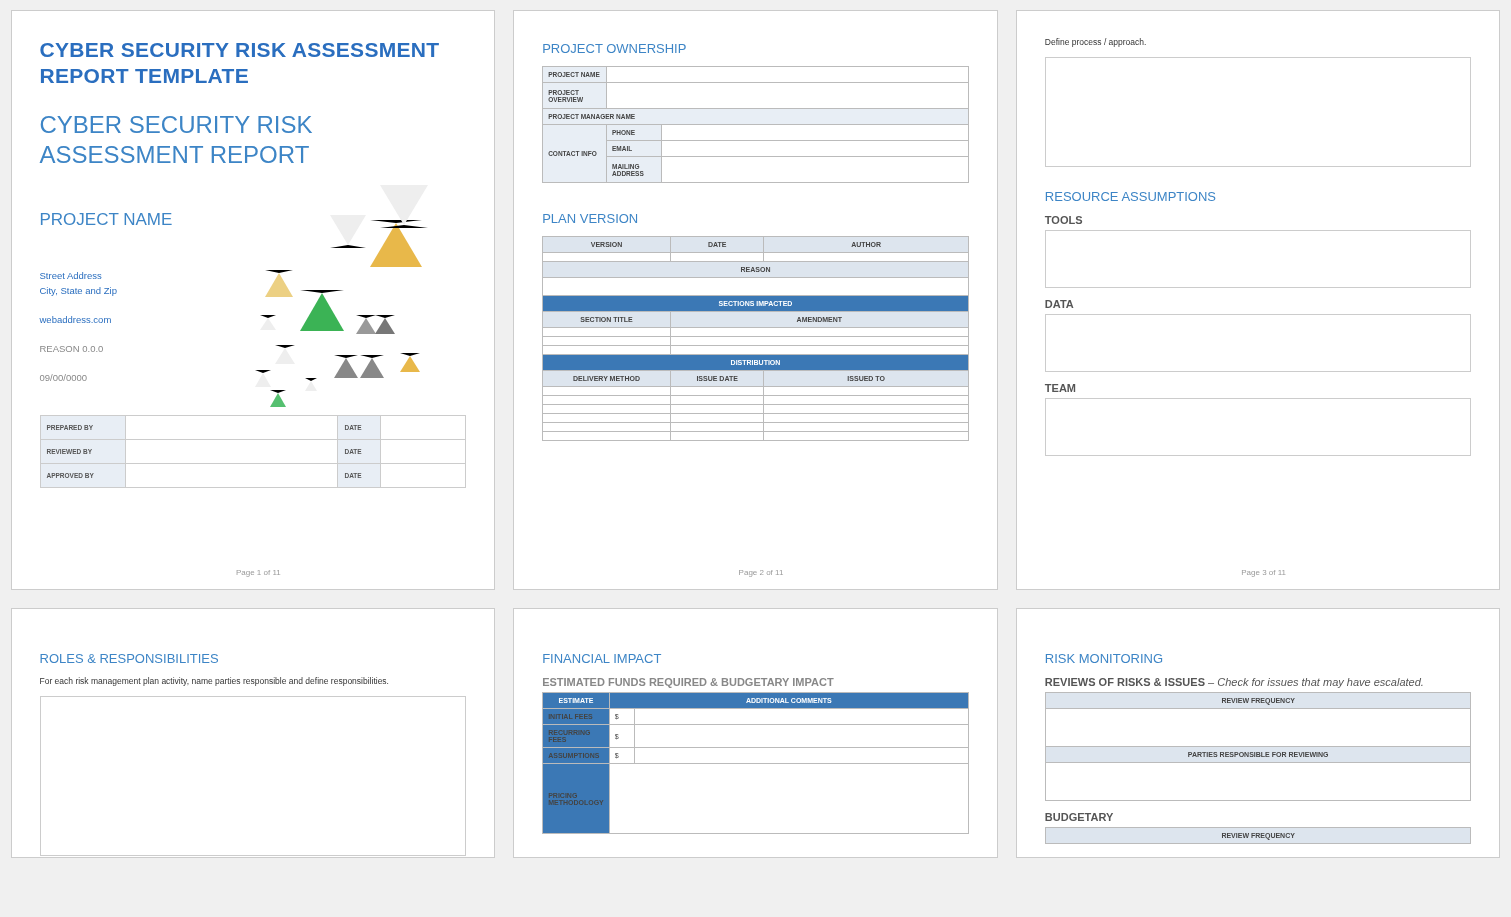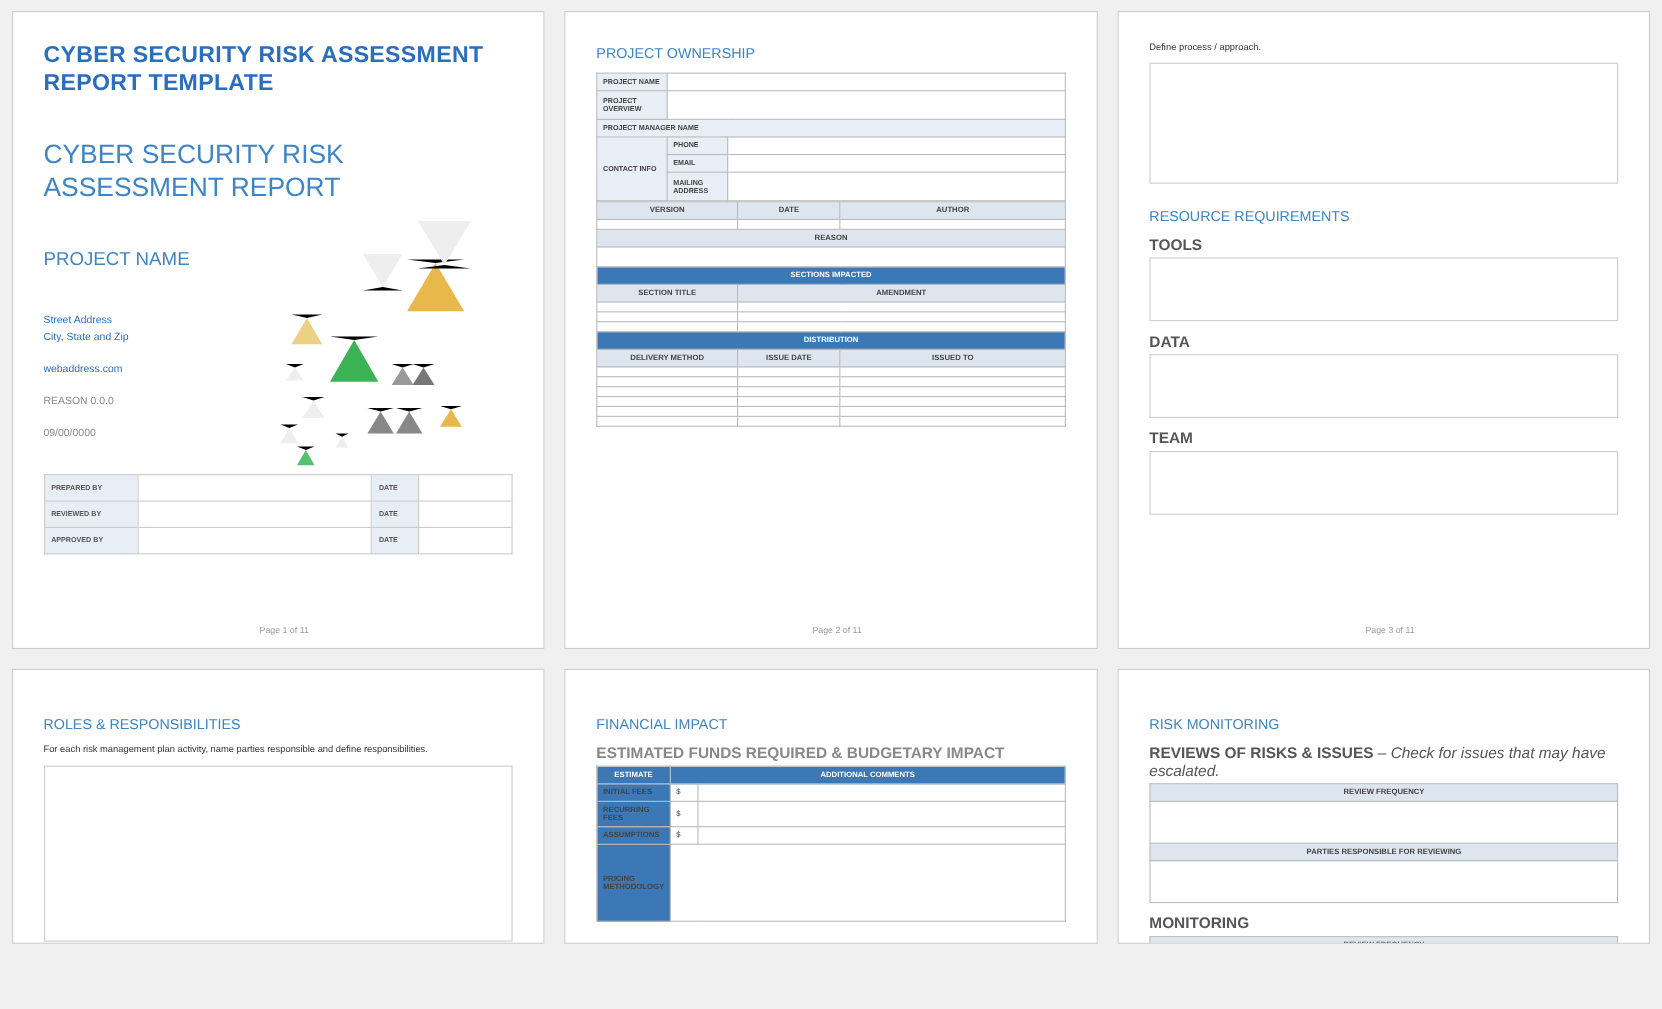--- a/index.html
+++ b/index.html
@@ -34,21 +34,21 @@
     color: #999;
     padding-left: 11px;
   }
   h1.template-title {
     font-family: "Century Gothic", sans-serif;
     font-size: 21px;
     color: #2a6ebf;
     font-weight: bold;
     line-height: 1.25;
     letter-spacing: 0.3px;
-    margin-bottom: 36px;
+    margin-bottom: 20px;
   }
   h1.report-title {
     font-family: "Century Gothic", sans-serif;
     font-size: 24px;
     color: #3d85c6;
     font-weight: 300;
     line-height: 1.25;
     margin-bottom: 40px;
   }
   h2.project-name {
@@ -74,21 +74,21 @@
   table.form .label { background: #e8eef5; font-weight: bold; font-size: 6.5px; }
   h3.section {
     font-family: "Century Gothic", sans-serif;
     font-size: 13px;
     color: #3d85c6;
     font-weight: 400;
     margin-bottom: 10px;
     margin-top: 4px;
   }
   h4.sub {
-    font-size: 14px;
+    font-size: 11px;
     color: #555;
     font-weight: bold;
     margin: 10px 0 4px 0;
   }
   .body-text { font-size: 8.5px; color: #333; margin-bottom: 10px; }
   .box {
     border: 1px solid #ccc;
     width: 100%;
   }
   table.t { width: 100%; border-collapse: collapse; }
@@ -196,20 +196,21 @@
             <td class="label-cell">EMAIL</td>
             <td></td>
           </tr>
       <tr>
             <td class="label-cell" style="height:26px">MAILING ADDRESS</td>
             <td></td>
           </tr>
     </tbody>
       </table>
 
+    <h3 class="section" style="margin-top:28px">PLAN VERSION</h3>
     <table class="t">
       <tbody>
           <tr>
         <th style="width:30%">VERSION</th>
         <th style="width:22%">DATE</th>
         <th>AUTHOR</th>
       </tr>
       <tr>
             <td></td>
             <td></td>
@@ -280,21 +281,21 @@
           </tr>
     </tbody>
       </table>
     <div class="footer">Page 2 of 11</div>
   </div>
 
   <div class="page">
     <div class="body-text">Define process / approach.</div>
     <div class="box" style="height:110px"></div>
 
-    <h3 class="section" style="margin-top:22px">RESOURCE REQUIREMENTS</h3>
+    <h3 class="section" style="margin-top:22px">RESOURCE ASSUMPTIONS</h3>
     <h4 class="sub">TOOLS</h4>
     <div class="box" style="height:58px"></div>
     <h4 class="sub">DATA</h4>
     <div class="box" style="height:58px"></div>
     <h4 class="sub">TEAM</h4>
     <div class="box" style="height:58px"></div>
     <div class="footer">Page 3 of 11</div>
   </div>
 
   <div class="page short" style="padding-top:38px">
@@ -349,21 +350,21 @@
             <td style="height:38px"></td>
           </tr>
       <tr>
             <th>PARTIES RESPONSIBLE FOR REVIEWING</th>
           </tr>
       <tr>
             <td style="height:38px"></td>
           </tr>
     </tbody>
       </table>
-    <h4 class="sub">MONITORING</h4>
+    <h4 class="sub">BUDGETARY</h4>
     <table class="t">
       <tbody>
           <tr>
             <th>REVIEW FREQUENCY</th>
           </tr>
     </tbody>
       </table>
   </div>
 
 </div>

